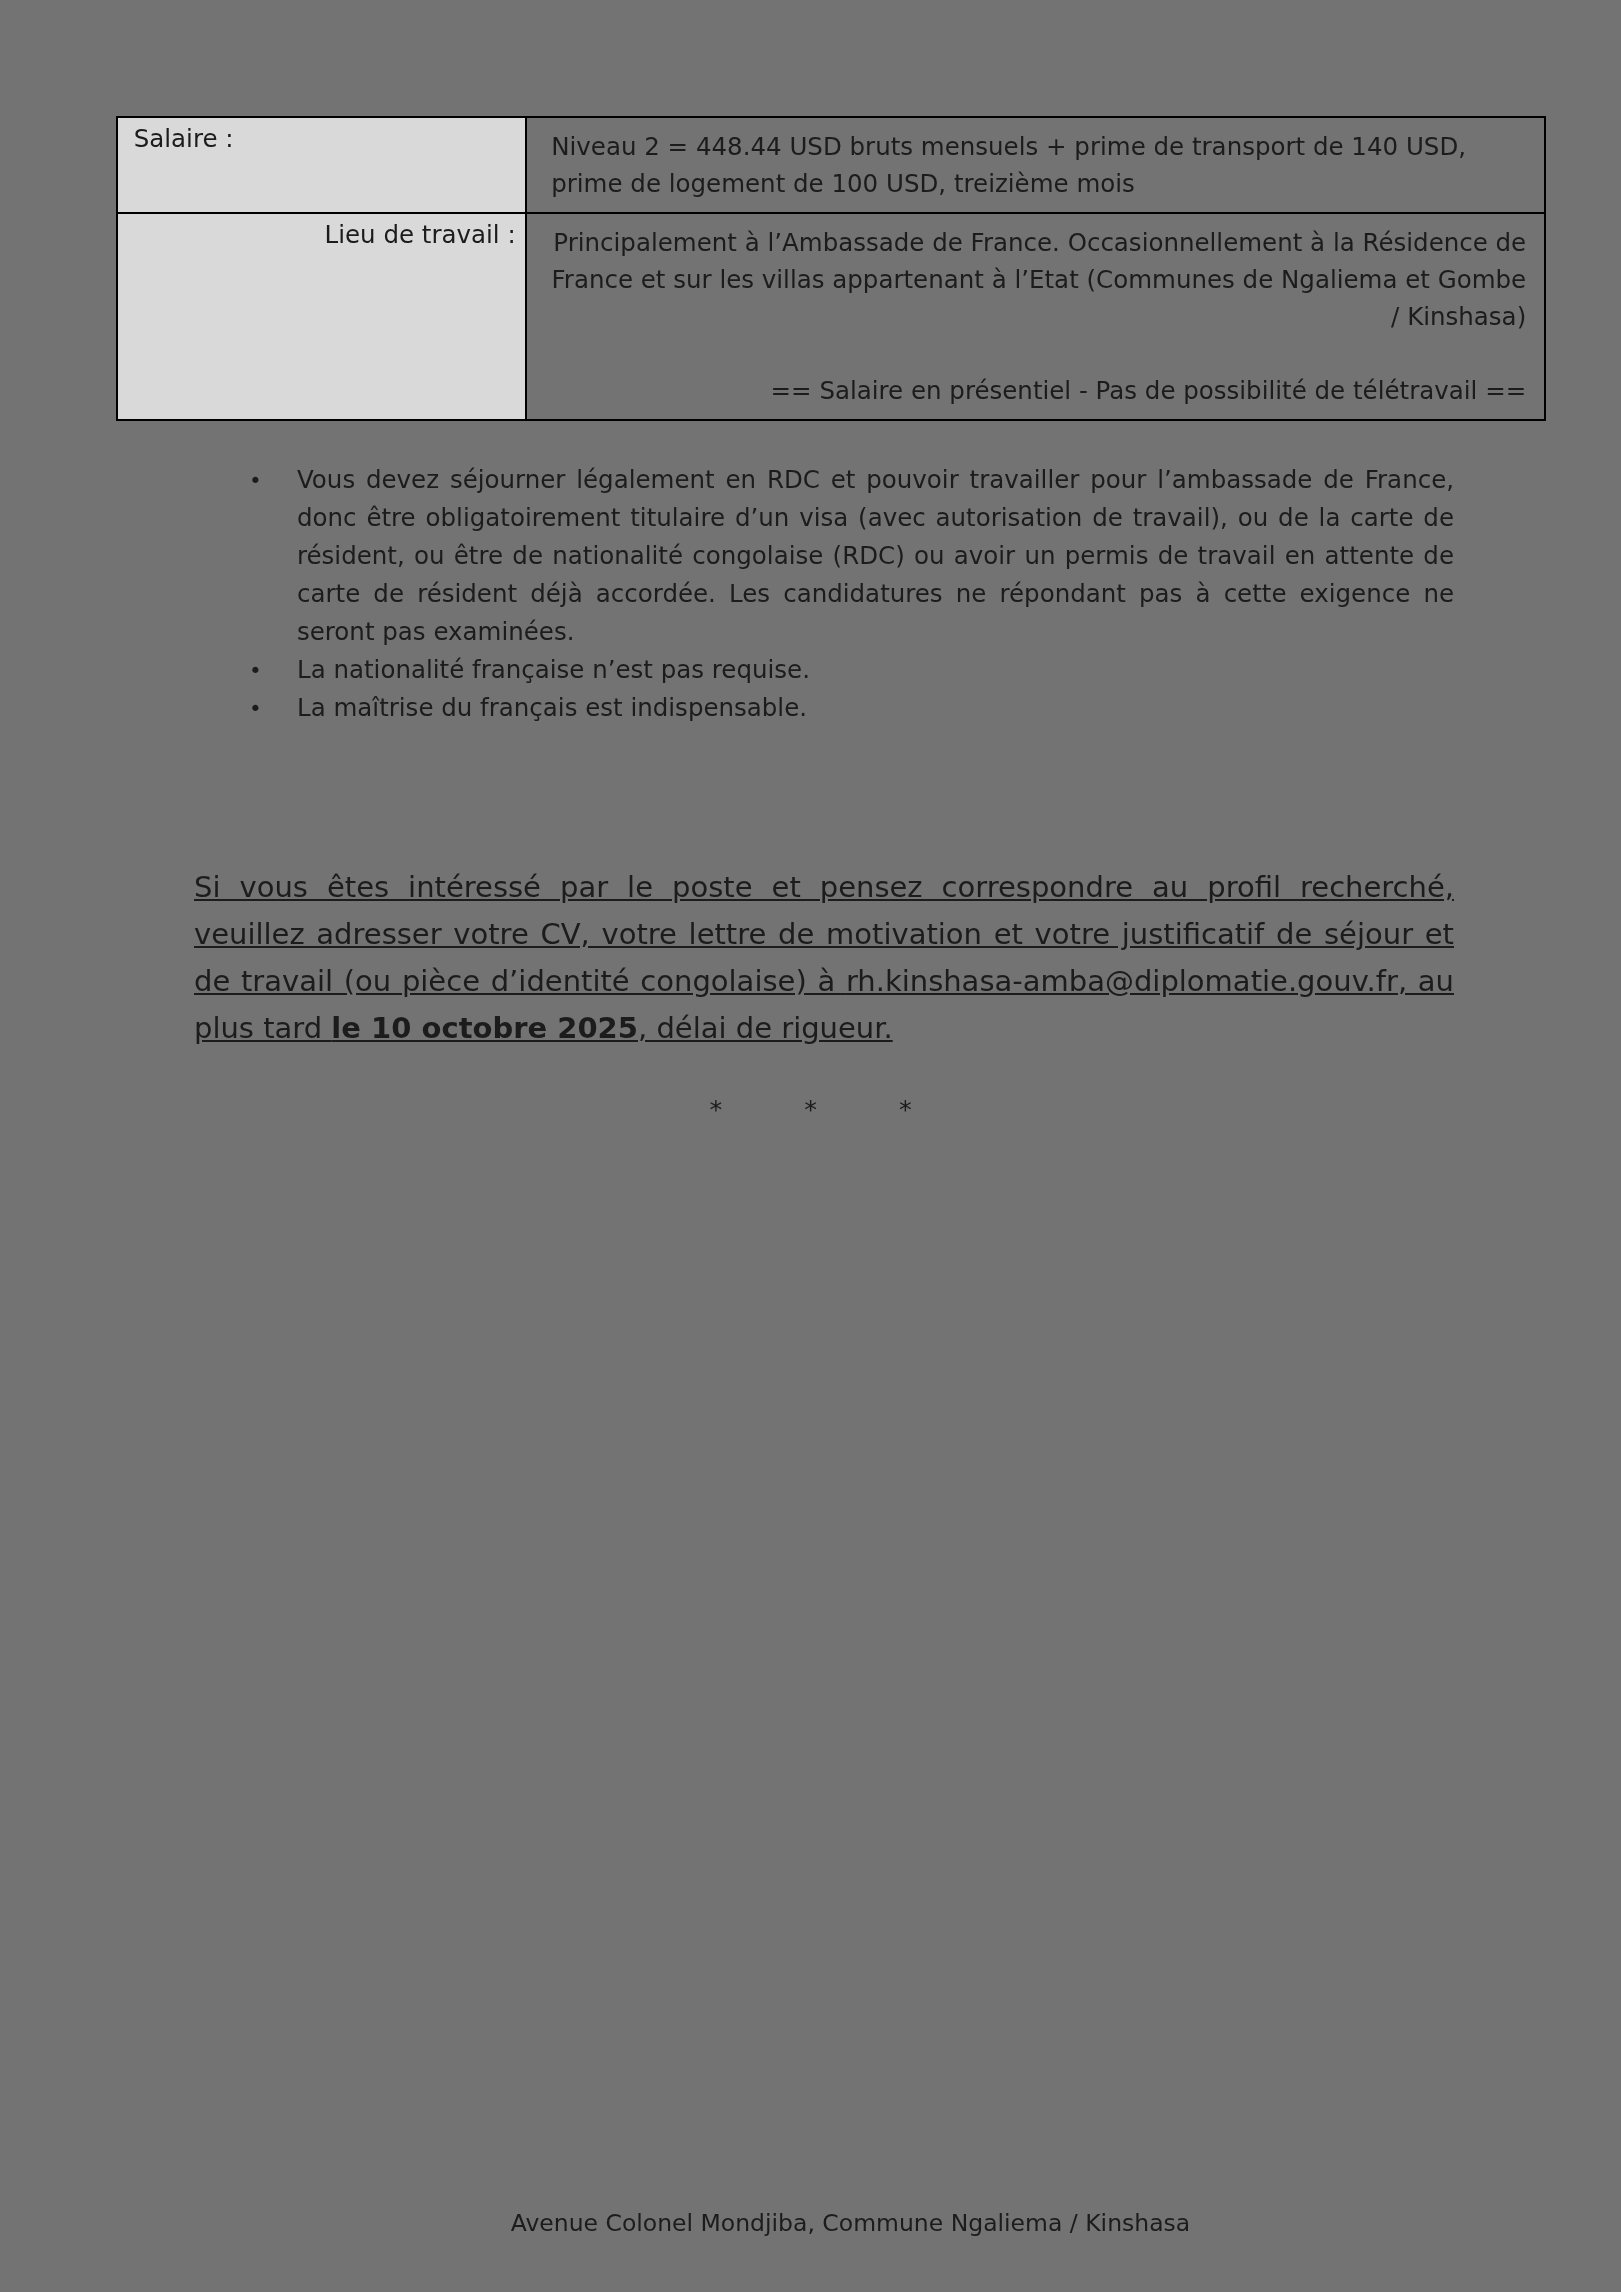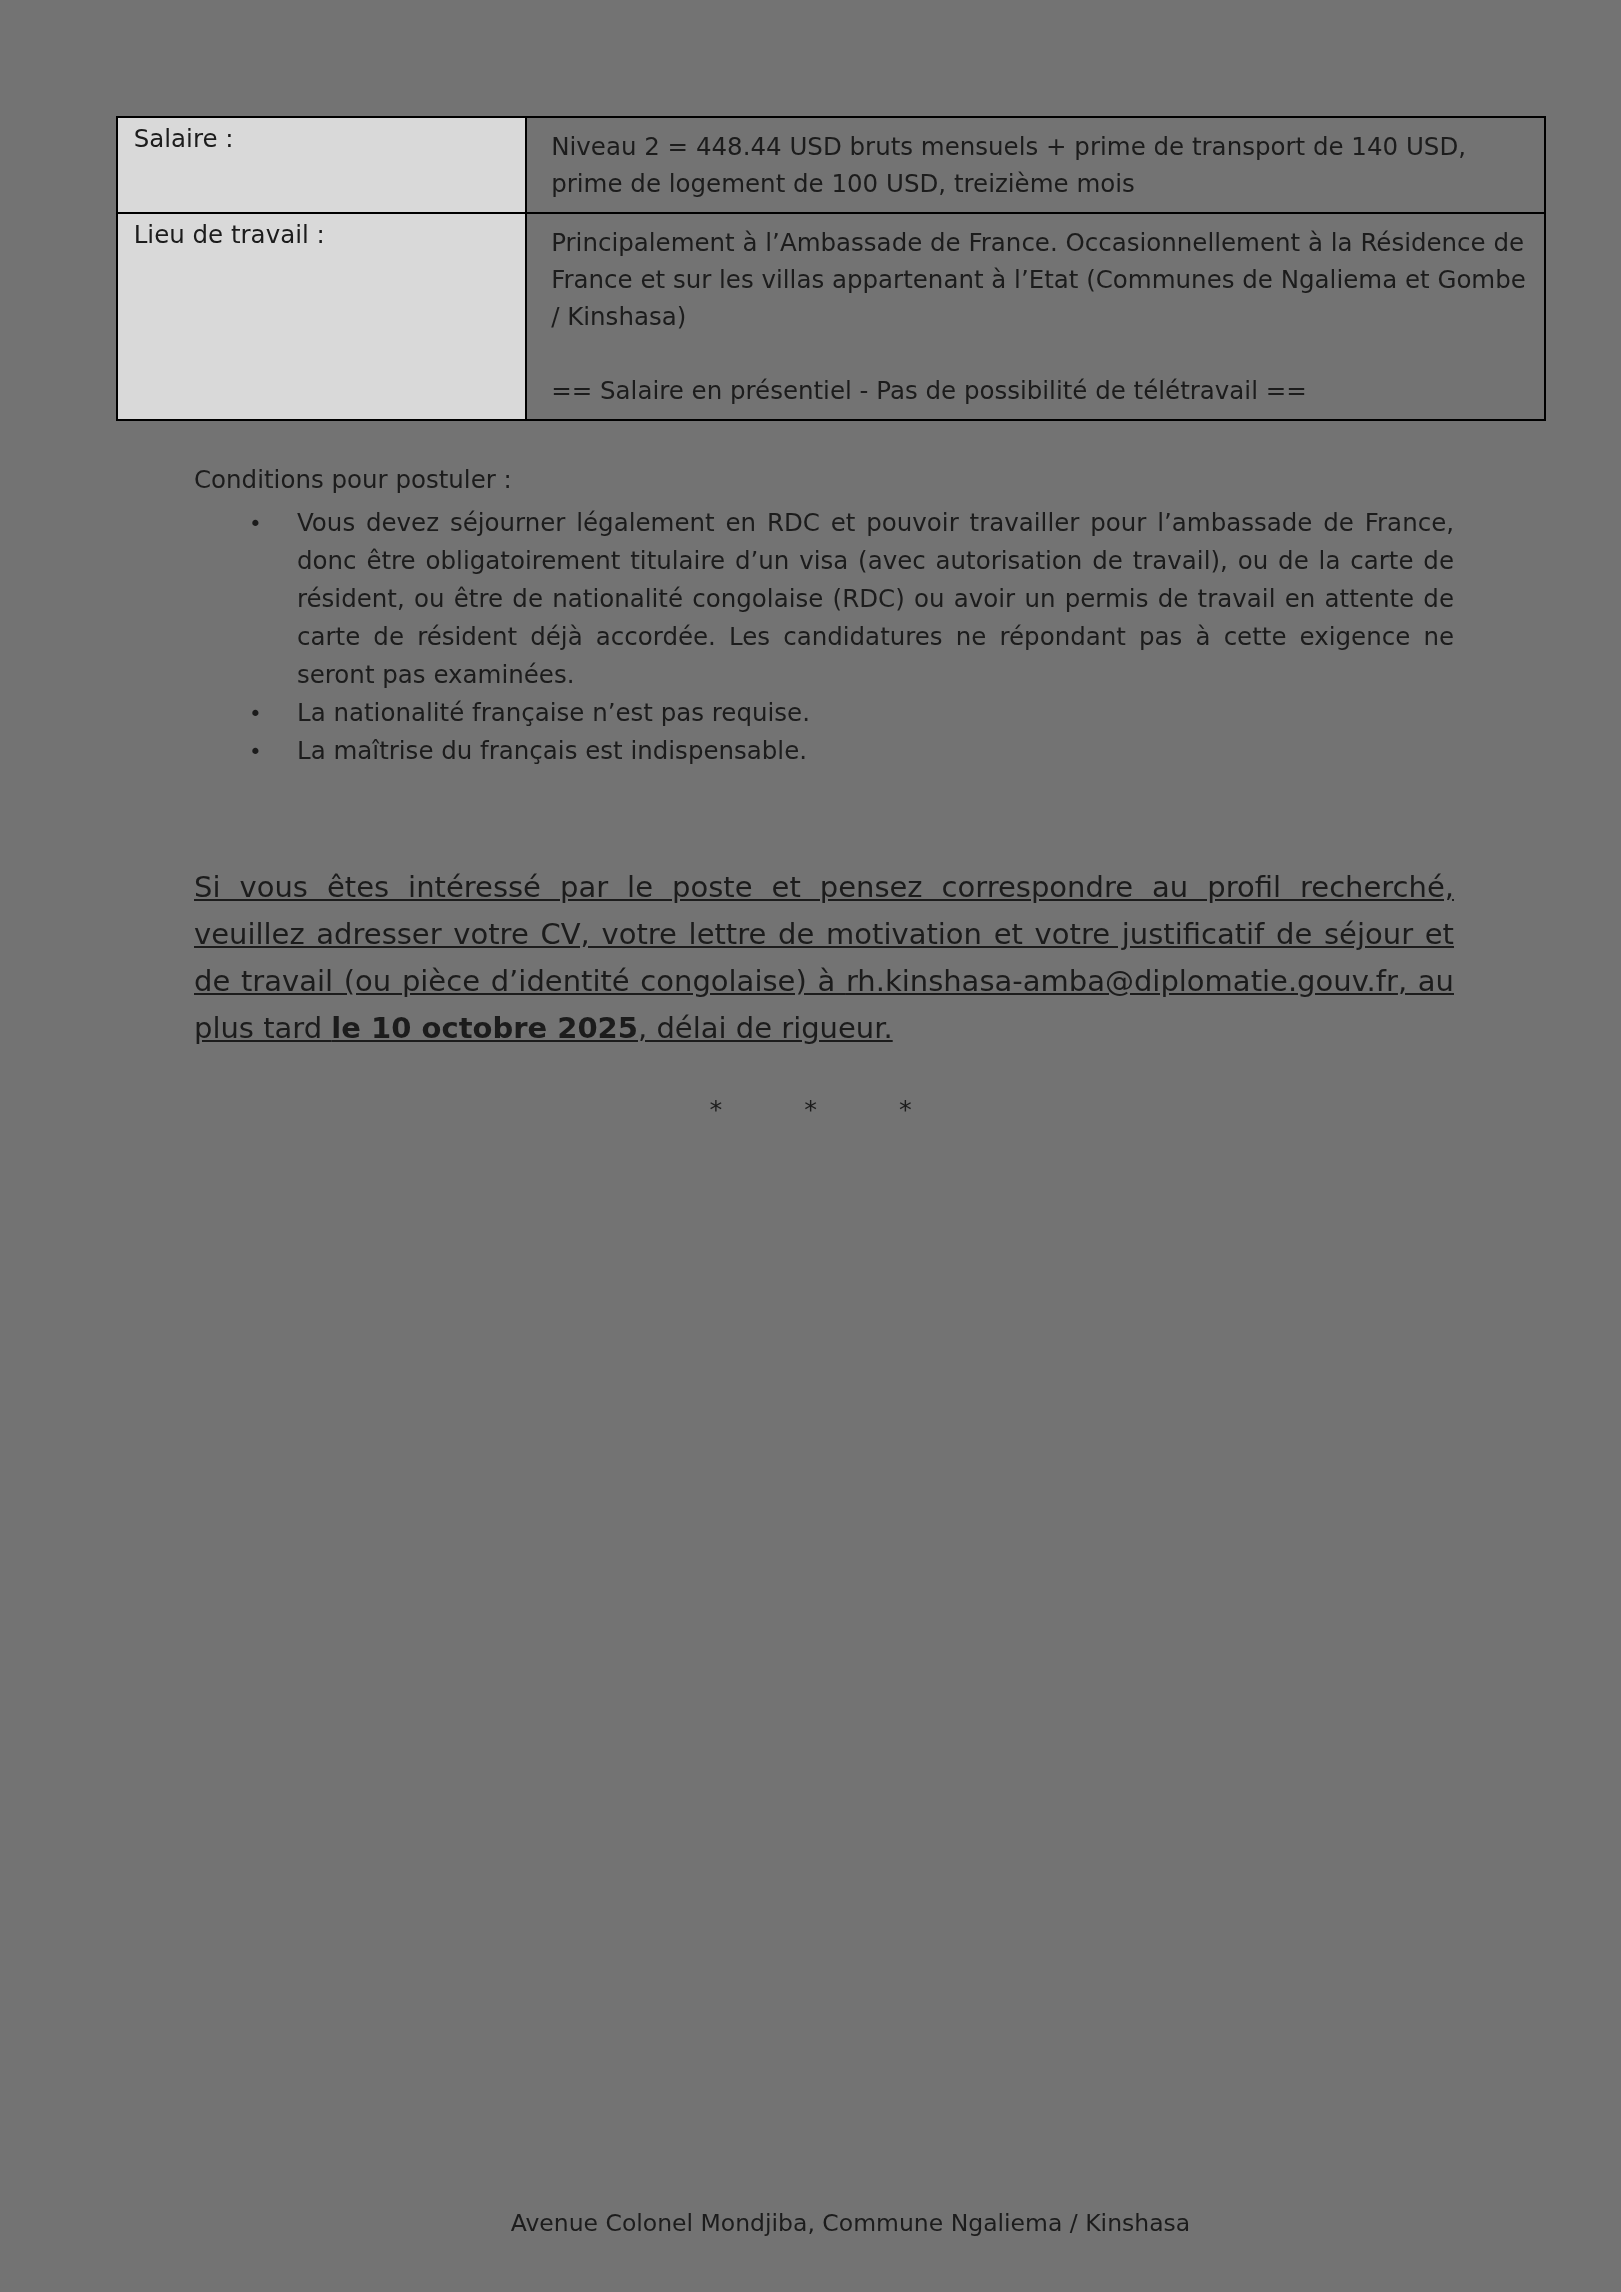--- a/index.html
+++ b/index.html
@@ -20,21 +20,21 @@
     font-size:24.5px; line-height:37px;
     table-layout:fixed;
   }
   .doc-table td {
     border:2px solid #000000;
     vertical-align:top;
     padding:2px 9.8px 2px 15.7px;
   }
   .label-cell { background:#d9d9d9; width:382px; }
   .row-salaire td { height:74px; }
-  .row-lieu td { height:186px; }
+  .row-lieu td { height:186px;text-align:right; }
   .value-cell p { margin:8px; }
   .value-cell p.gap-above { margin-top:37px; }
 
   
   .conditions {
     position:absolute; left:194px; top:461px; width:1260px;
     font-size:24.5px; line-height:38px;
   }
   .conditions-heading { margin:0 0 4.9px 0; font-weight:normal; font-size:24.5px; }
   .bullet-item {
@@ -89,21 +89,20 @@
         <td class="label-cell">Lieu de travail :</td>
         <td class="value-cell">
           <p>Principalement à l’Ambassade de France. Occasionnellement à la Résidence de France et sur les villas appartenant à l’Etat (Communes de Ngaliema et Gombe / Kinshasa)</p>
           <p class="gap-above">== Salaire en présentiel - Pas de possibilité de télétravail ==</p>
         </td>
       </tr>
     </tbody>
   </table>
 
   <div class="conditions">
-    <p class="conditions-heading">Conditions pour postuler :</p>
     <div class="bullet-list">
       <div class="bullet-item"><span class="bullet-marker">•</span><span>Vous devez séjourner légalement en RDC et pouvoir travailler pour l’ambassade de France, donc être obligatoirement titulaire d’un visa (avec autorisation de travail), ou de la carte de résident, ou être de nationalité congolaise (RDC) ou avoir un permis de travail en attente de carte de résident déjà accordée. Les candidatures ne répondant pas à cette exigence ne seront pas examinées.</span></div>
       <div class="bullet-item"><span class="bullet-marker">•</span><span>La nationalité française n’est pas requise.</span></div>
       <div class="bullet-item"><span class="bullet-marker">•</span><span>La maîtrise du français est indispensable.</span></div>
     </div>
   </div>
 
   <p class="application"><span>Si vous êtes intéressé par le poste et pensez correspondre au profil recherché, veuillez adresser votre CV, votre lettre de motivation et votre justificatif de séjour et de travail (ou pièce d’identité congolaise) à </span><span>rh.kinshasa-amba@diplomatie.gouv.fr</span><span>, au plus tard </span><span class="bold">le 10 octobre 2025</span><span>, délai de rigueur.</span></p>
 
   <div class="stars"><span>*</span><span>*</span><span>*</span></div>

